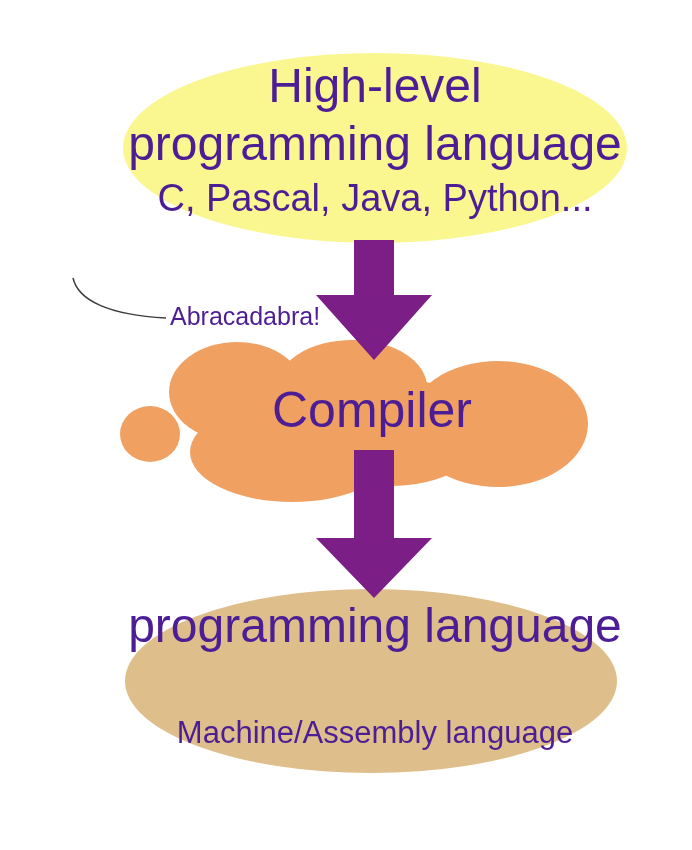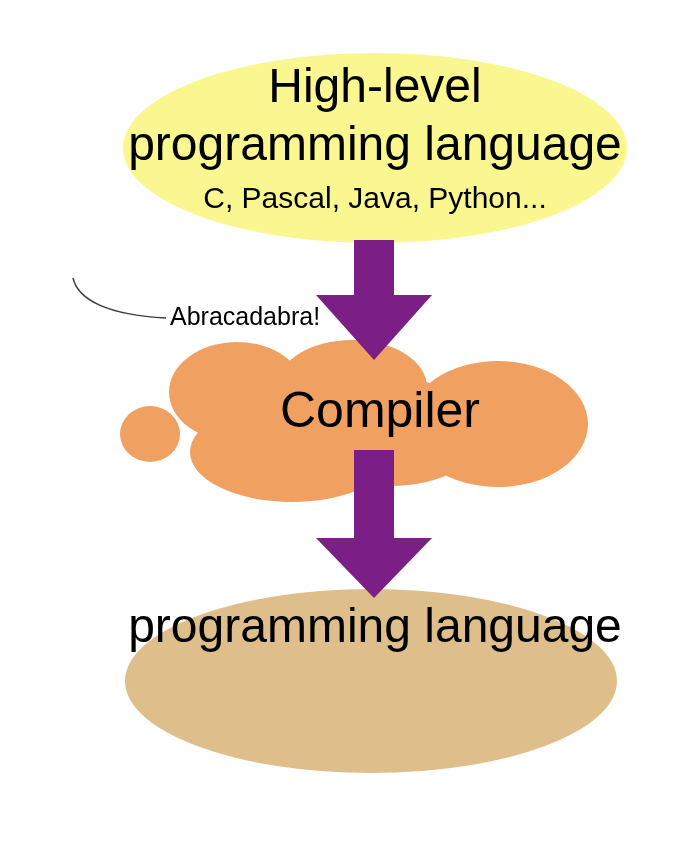--- a/index.html
+++ b/index.html
@@ -18,36 +18,36 @@
   }
   .layer {
     position: absolute;
     left: 0;
     top: 0;
   }
   .txt {
     position: absolute;
     text-align: center;
     white-space: nowrap;
-    color: #000000;
+    color: #4c1d95;
   }
   .title-2line {
     left: 75px;
     width: 600px;
     font-size: 48px;
     line-height: 58px;
   }
   .subtitle {
     left: 75px;
     width: 600px;
-    font-size: 30px;
+    font-size: 38px;
     line-height: 36px;
   }
   .compiler-label {
-    left: 180px;
+    left: 172px;
     width: 400px;
     top: 385px;
     font-size: 50px;
     line-height: 50px;
   }
   .annotation-label {
     left: 170px;
     top: 301px;
     font-size: 25px;
     line-height: 30px;
@@ -87,14 +87,15 @@
   </div>
   <div class="txt subtitle" style="top:180px">C, Pascal, Java, Python...</div>
 
   <div class="txt annotation-label">Abracadabra!</div>
 
   <div class="txt compiler-label">Compiler</div>
 
   <div class="txt title-2line" style="top:597px">
     <div>programming language</div>
   </div>
+  <div class="txt subtitle" style="top:715px; font-size:31px">Machine/Assembly language</div>
 
 </div>
 
 </body></html>

